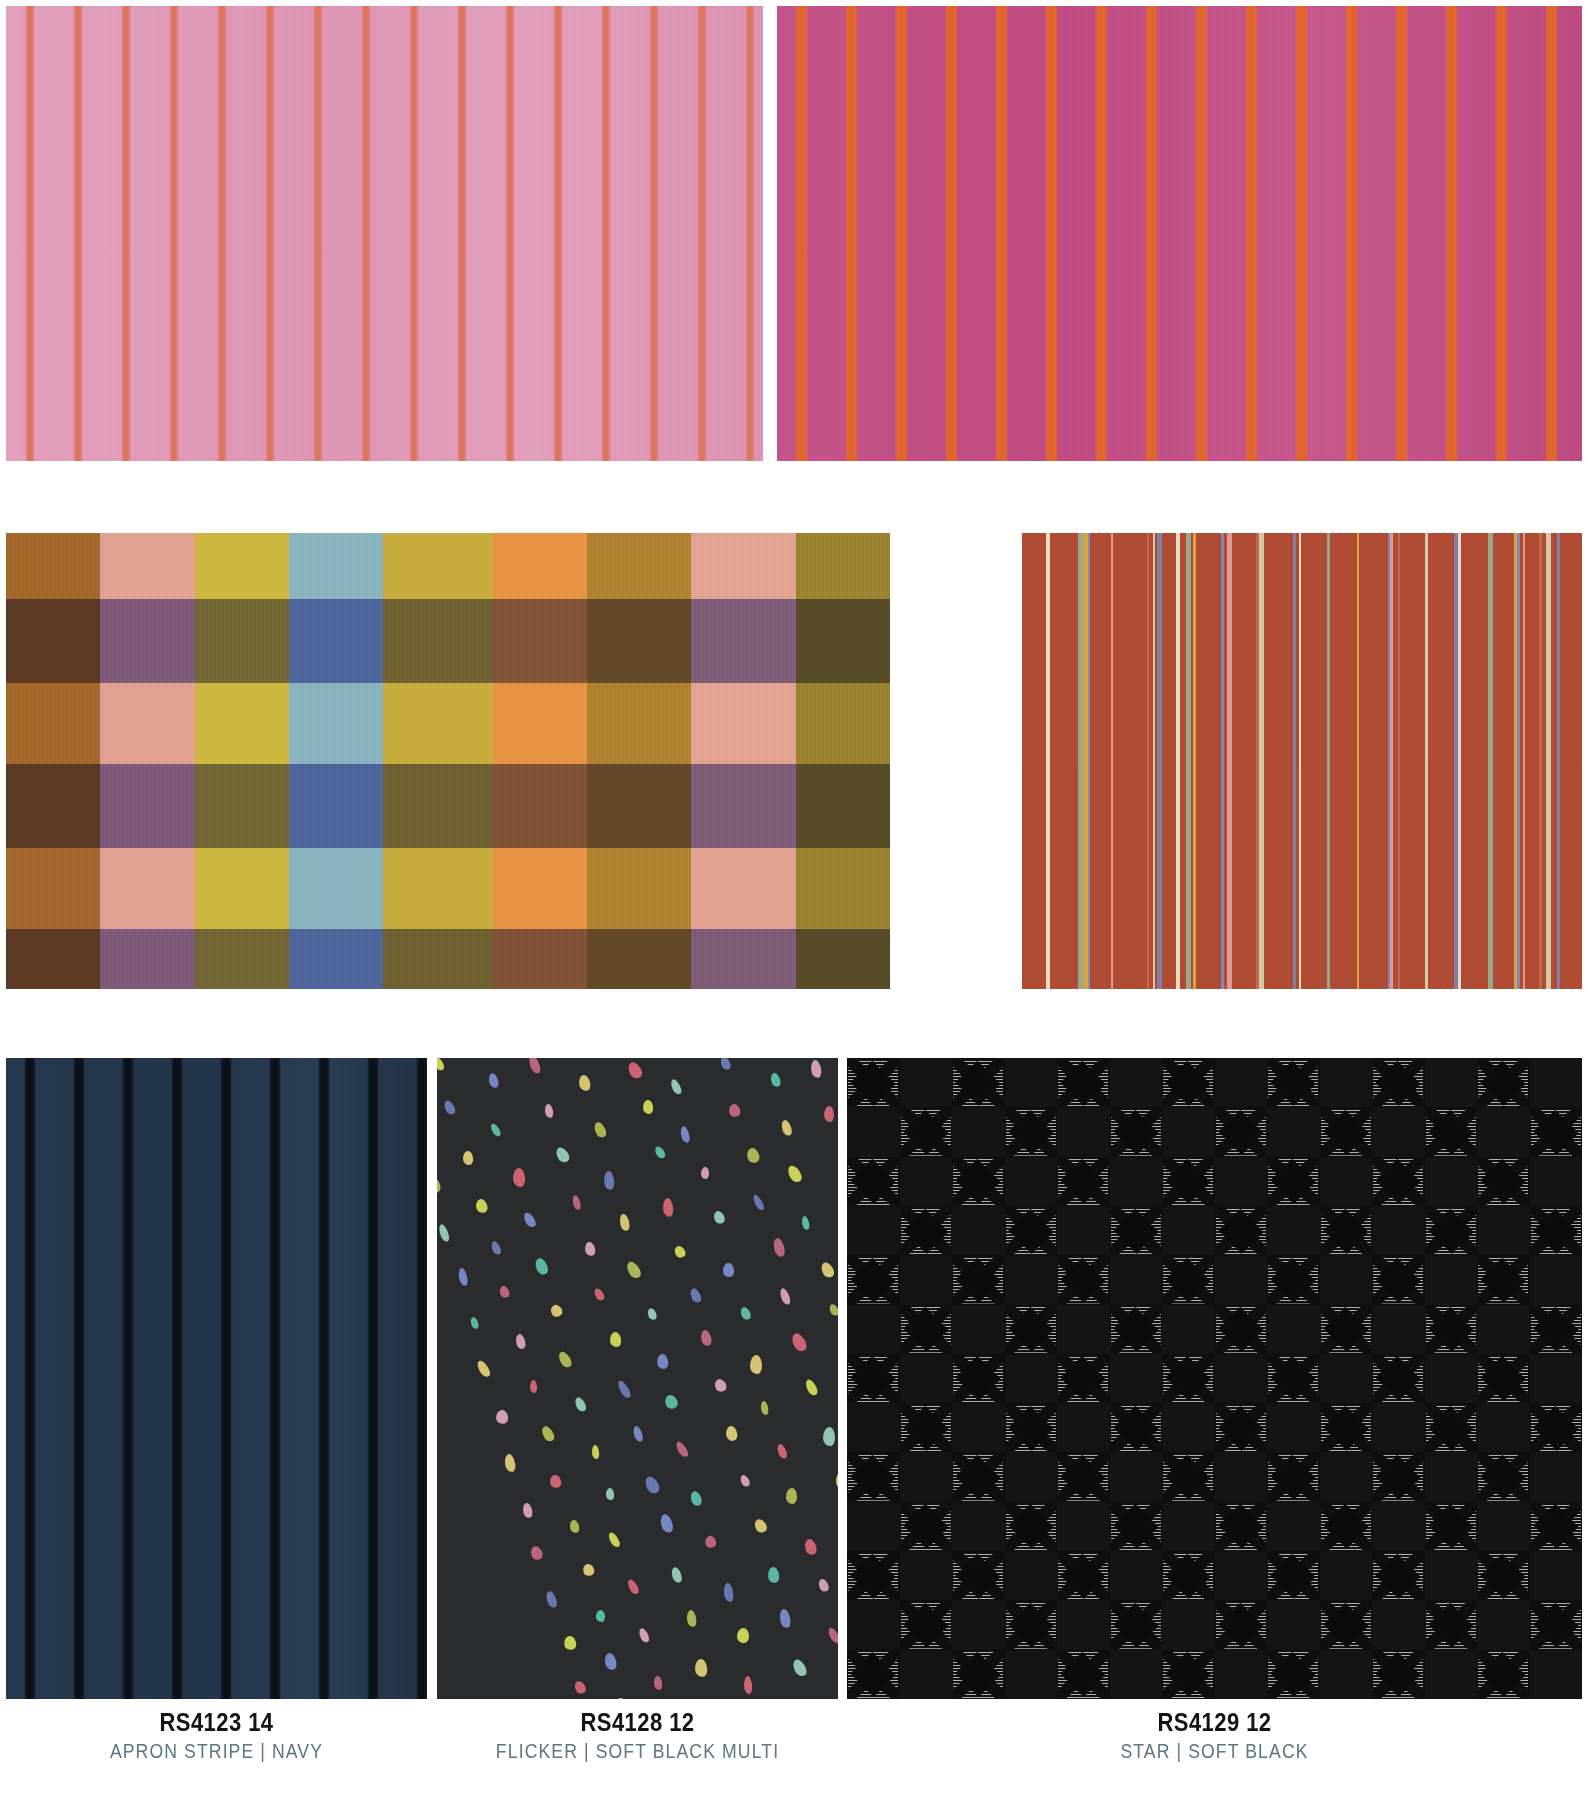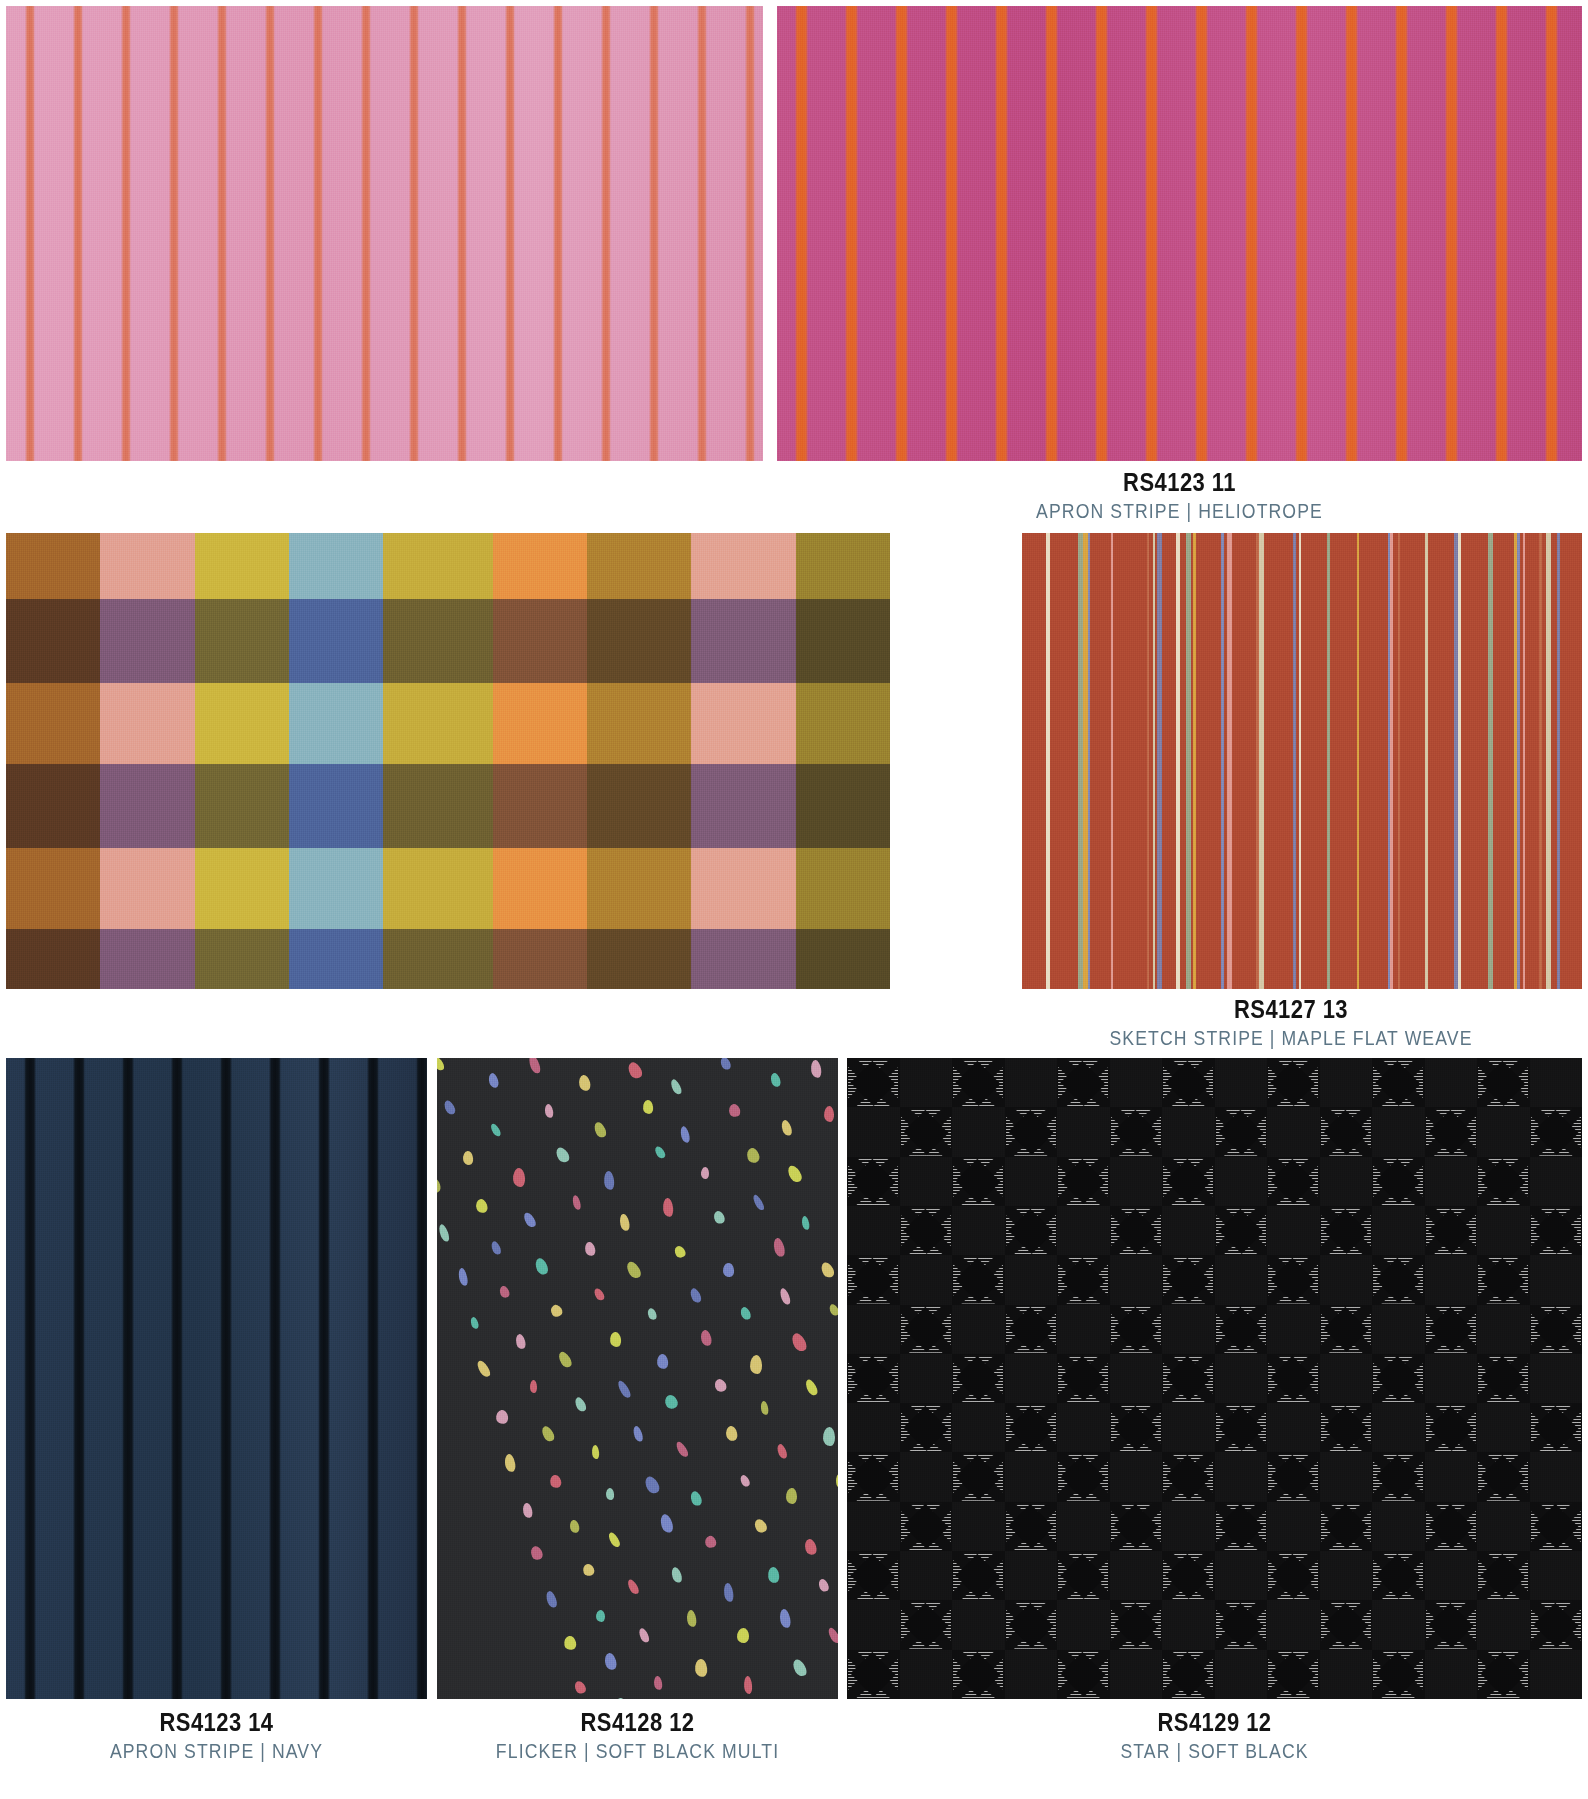--- a/index.html
+++ b/index.html
@@ -143,24 +143,20 @@
 <div id="page">
 
   <div class="swatch" style="left:6px; top:6px; width:757px; height:455px;">
     <div class="pat apron-pink"></div>
     <div class="weave"></div>
   </div>
 
   <div class="swatch" style="left:777px; top:6px; width:805px; height:455px;">
     <div class="pat apron-helio"></div>
     <div class="weave"></div>
-  </div>
-  <div class="caption" style="left:777px; top:470px; width:805px;">
-    <span class="sku">RS4123 11</span>
-    <span class="desc">APRON STRIPE  |  HELIOTROPE</span>
   </div>
 
   <div class="swatch" style="left:6px; top:533px; width:884px; height:456px;">
     <div class="plaid-warp">
         <i style="background: rgb(164, 103, 44); flex: 0.106742 0 0px;"></i>
         <i style="background: rgb(226, 161, 147); flex: 0.106742 0 0px;"></i>
         <i style="background: rgb(205, 183, 63); flex: 0.106742 0 0px;"></i>
         <i style="background: rgb(138, 180, 191); flex: 0.106742 0 0px;"></i>
         <i style="background: rgb(198, 173, 60); flex: 0.123596 0 0px;"></i>
         <i style="background: rgb(232, 147, 68); flex: 0.106742 0 0px;"></i>
@@ -245,24 +241,20 @@
         <i style="background: rgb(224, 154, 146); width: 2px;"></i>
         <i style="background: rgb(176, 74, 51); width: 15px;"></i>
         <i style="background: rgb(192, 106, 74); width: 3px;"></i>
         <i style="background: rgb(176, 74, 51); width: 4px;"></i>
         <i style="background: rgb(213, 201, 168); width: 5px;"></i>
         <i style="background: rgb(176, 74, 51); width: 6px;"></i>
         <i style="background: rgb(127, 127, 168); width: 3px;"></i>
         <i style="background: rgb(176, 74, 51); width: 22px;"></i>
       </div>
     <div class="weave"></div>
-  </div>
-  <div class="caption" style="left:1000px; top:997px; width:582px;">
-    <span class="sku">RS4127 13</span>
-    <span class="desc">SKETCH STRIPE  |  MAPLE FLAT WEAVE</span>
   </div>
 
   <div class="swatch" style="left:6px; top:1058px; width:421px; height:641px;">
     <div class="pat apron-navy"></div>
     <div class="weave"></div>
   </div>
   <div class="caption" style="left:6px; top:1710px; width:421px;">
     <span class="sku">RS4123 14</span>
     <span class="desc">APRON STRIPE  |  NAVY</span>
   </div>

